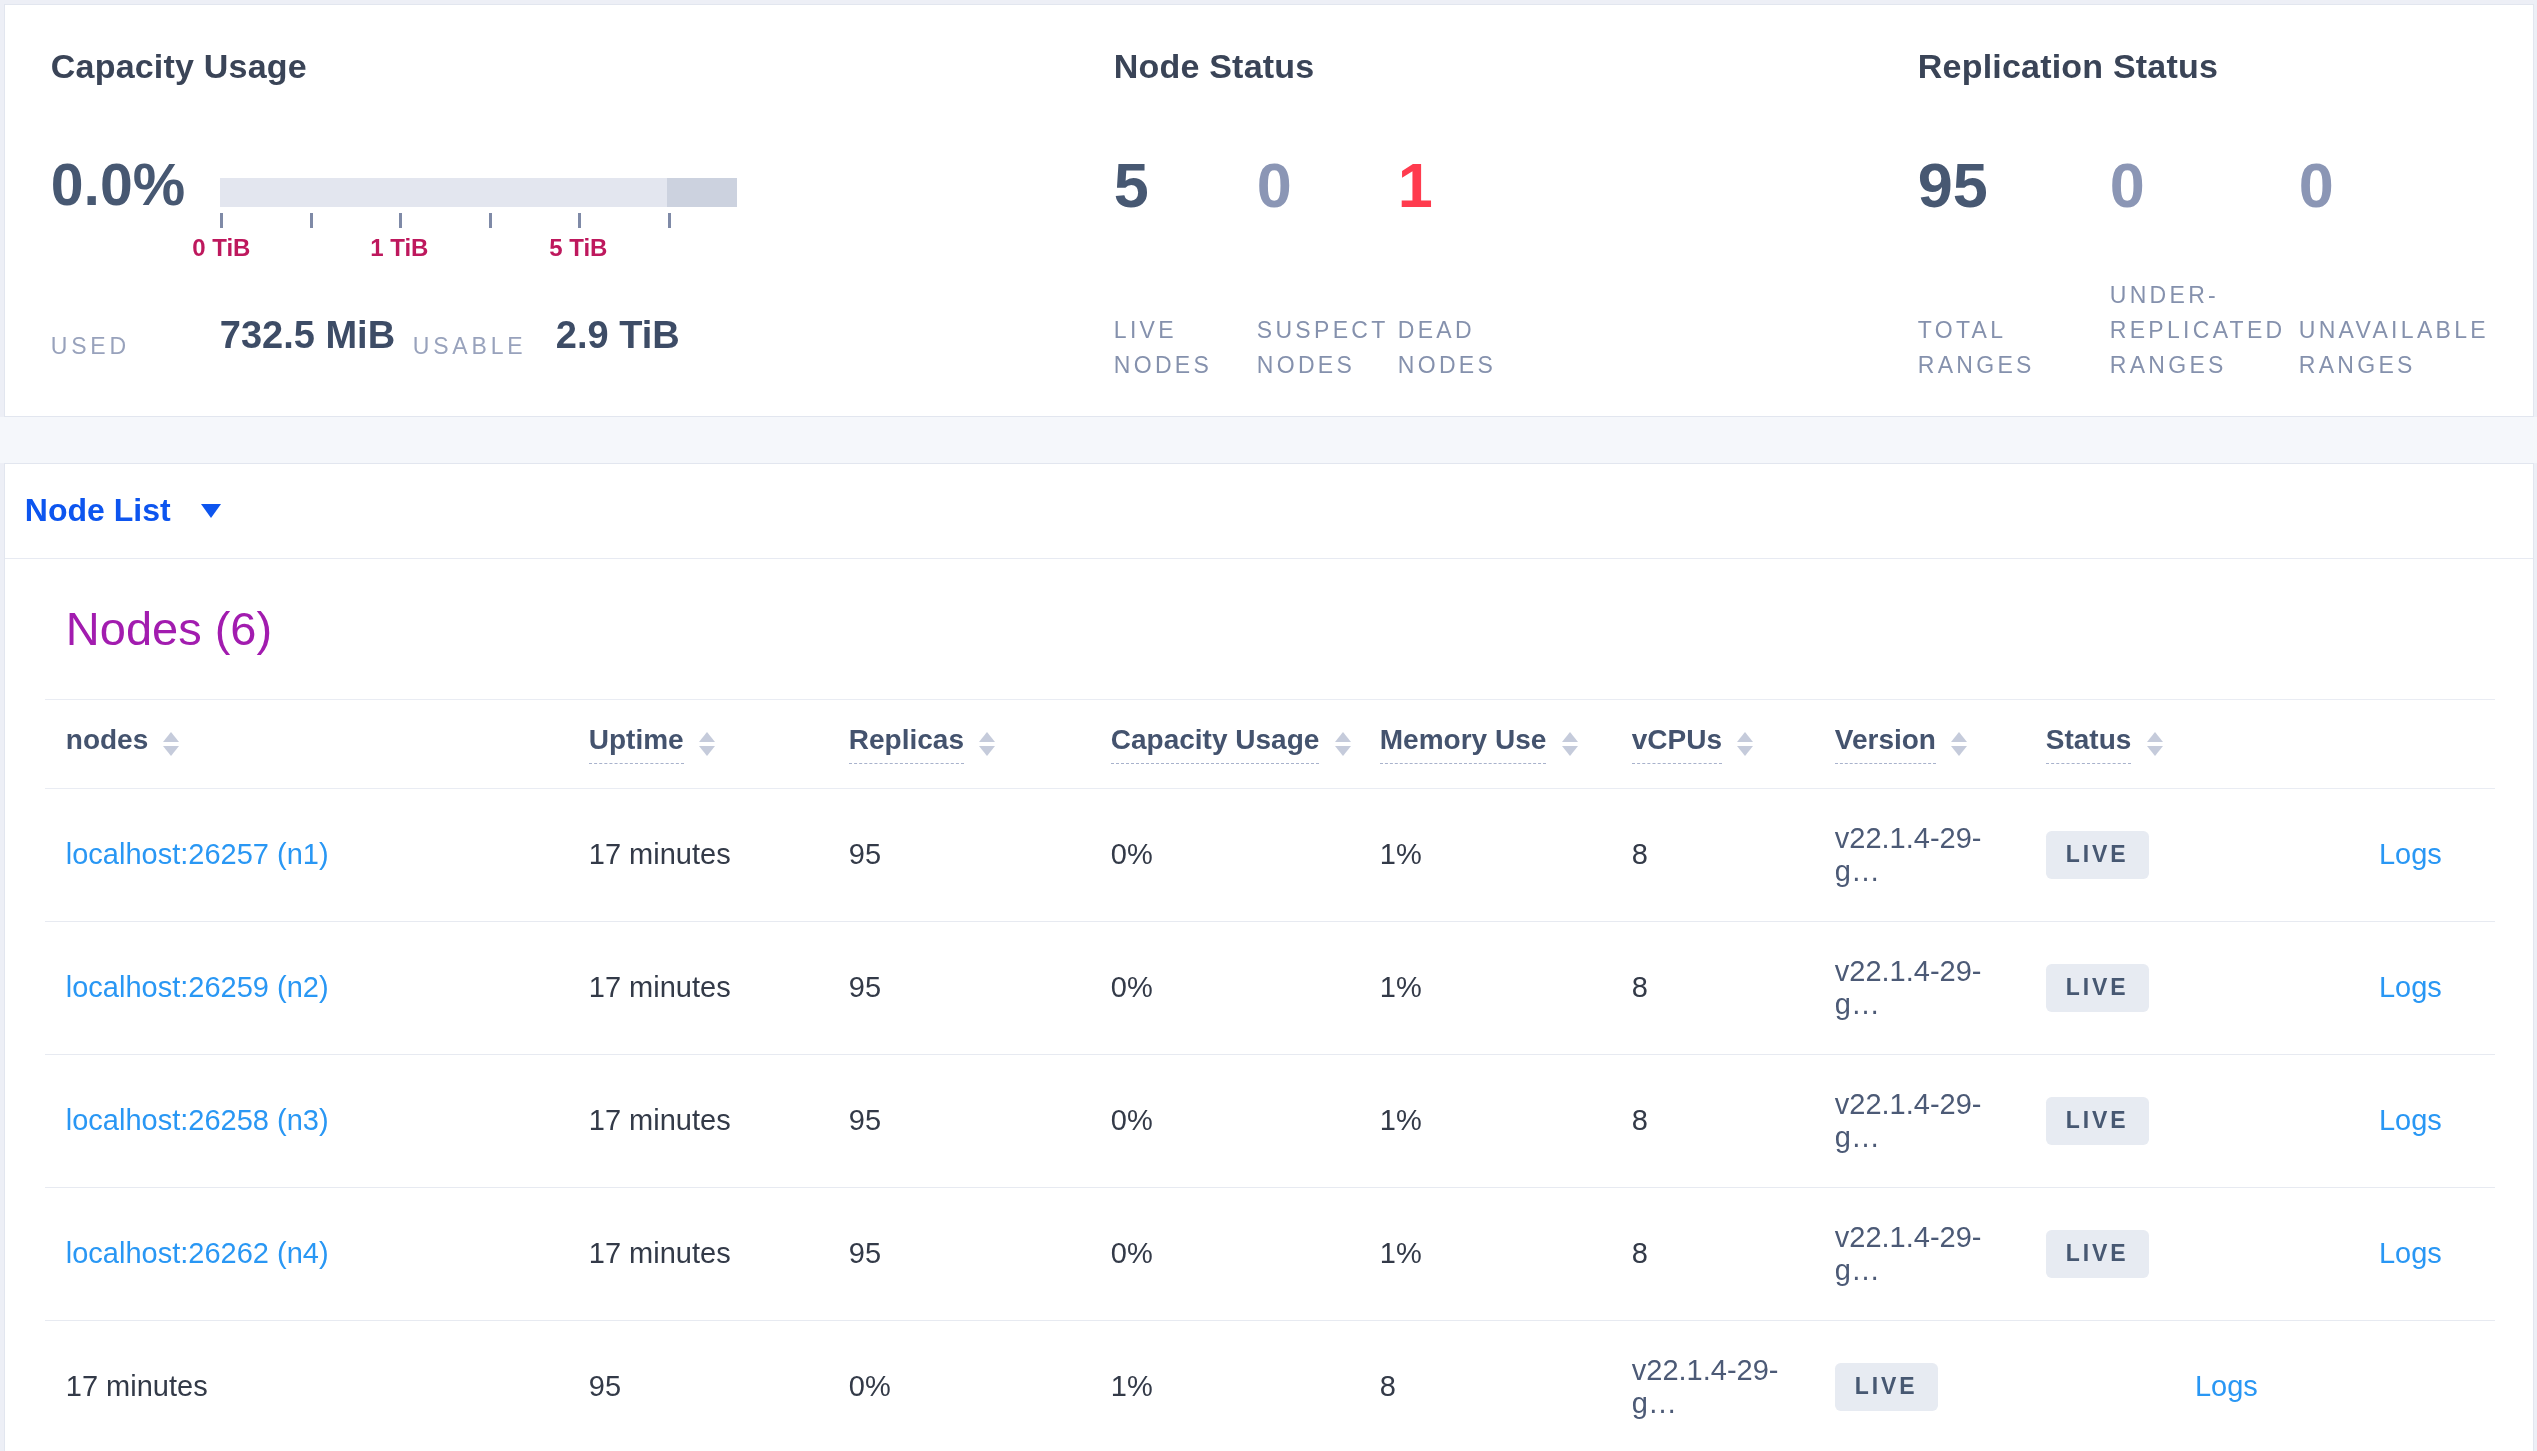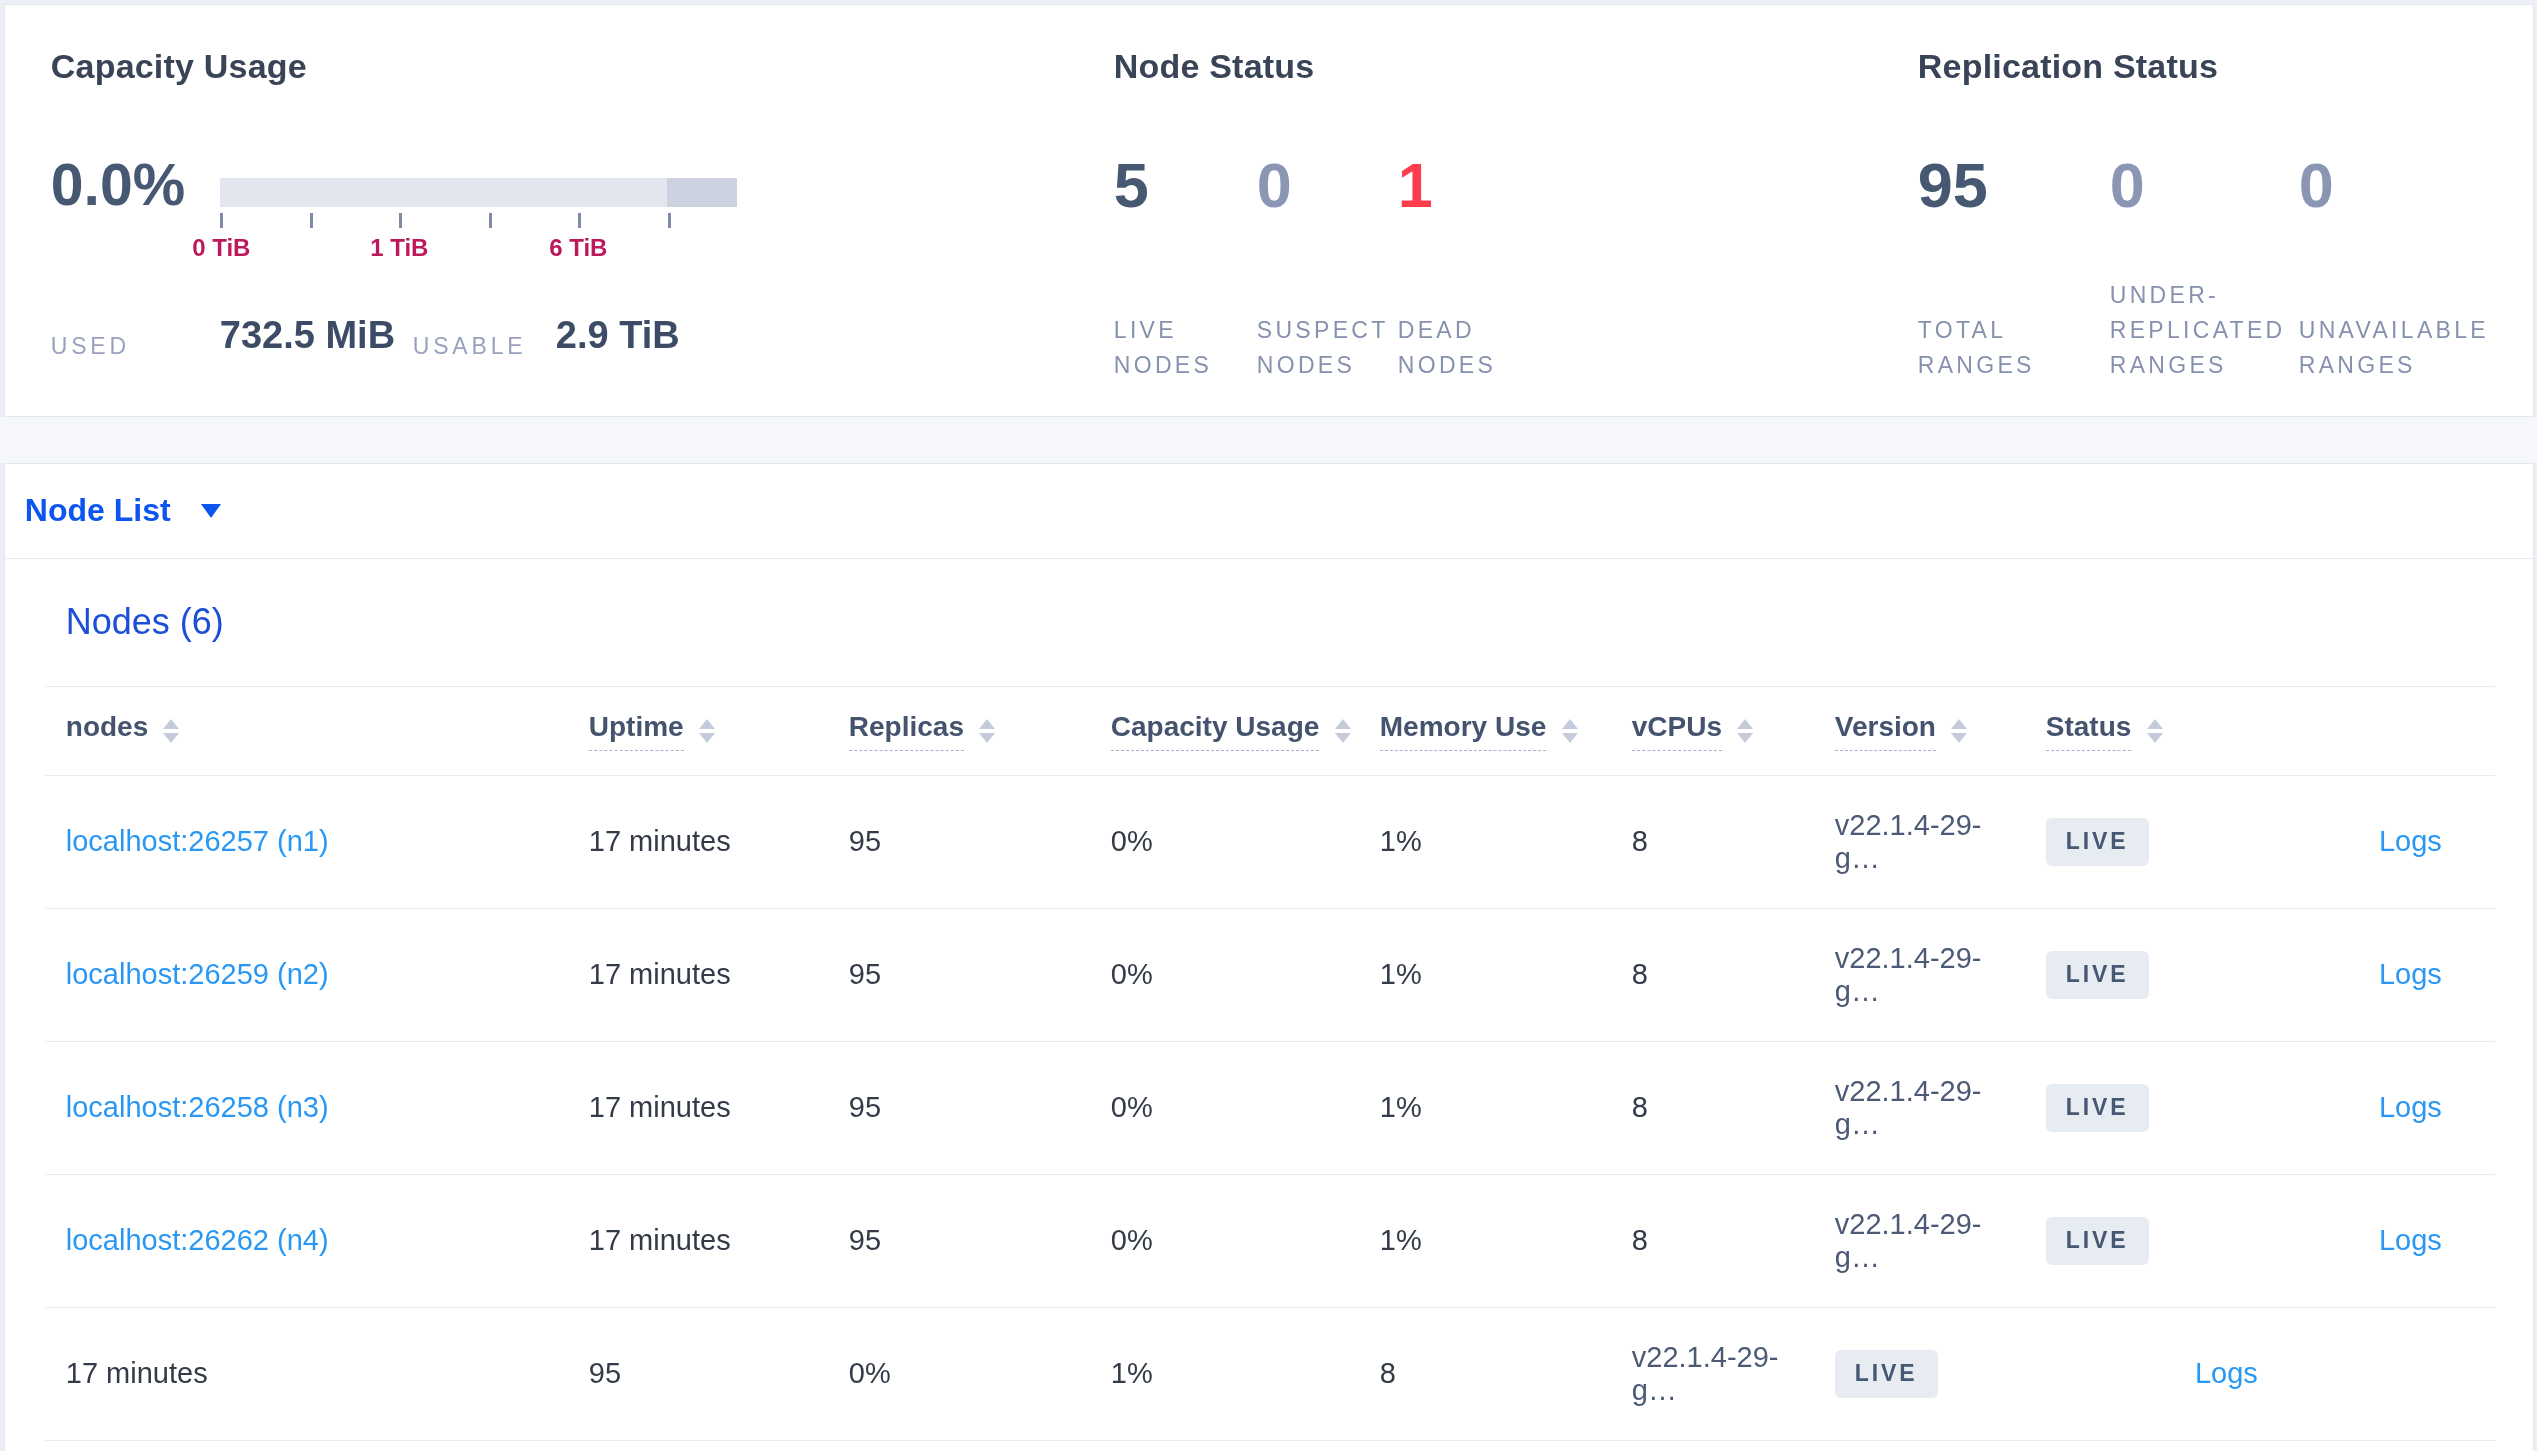--- a/index.html
+++ b/index.html
@@ -76,21 +76,21 @@
   }
   .nodelist-link { display:flex; align-items:center; cursor:pointer; }
   .nodelist-label { font-size:32px; font-weight:600; color:#0d55ef; }
   .caret-down {
     width:0; height:0; margin-left:30.5px;
     border-left:10.5px solid transparent; border-right:10.5px solid transparent;
     border-top:14.3px solid #0d55ef;
   }
   .nodes-title {
     margin:42px 0 0 61px;
-    font-size:36px; font-weight:500; color:#1d4ed8;
+    font-size:47px; font-weight:500; color:#a21caf;
   }
 
   .node-table { margin:43px 40px 0 40px; width:2450px; }
   .tgrid {
     display:grid;
     grid-template-columns:523px 260px 262px 269px 252px 203px 211px 286px 1fr;
     align-items:center;
   }
   .thead {
     height:90px;
@@ -138,21 +138,21 @@
     <div class="seg-dark"></div>
   </div>
   <div class="tick" style="left:215px"></div>
   <div class="tick" style="left:305px"></div>
   <div class="tick" style="left:394px"></div>
   <div class="tick" style="left:484px"></div>
   <div class="tick" style="left:573px"></div>
   <div class="tick" style="left:663px"></div>
   <div class="tick-label" style="left:217px">0 TiB</div>
   <div class="tick-label" style="left:395px">1 TiB</div>
-  <div class="tick-label" style="left:574px">6 TiB</div>
+  <div class="tick-label" style="left:574px">5 TiB</div>
 
   <div class="cap-small-label" style="left:46px">USED</div>
   <div class="cap-value" style="left:215px">732.5 MiB</div>
   <div class="cap-small-label" style="left:408px">USABLE</div>
   <div class="cap-value" style="left:551px">2.9 TiB</div>
 
   <div class="card-title title-nodes">Node Status</div>
   <div class="stat-row stat-row-nodes">
     <div class="stat-col" style="width:143px">
       <div class="stat-num" data-tone="dark">5</div>

